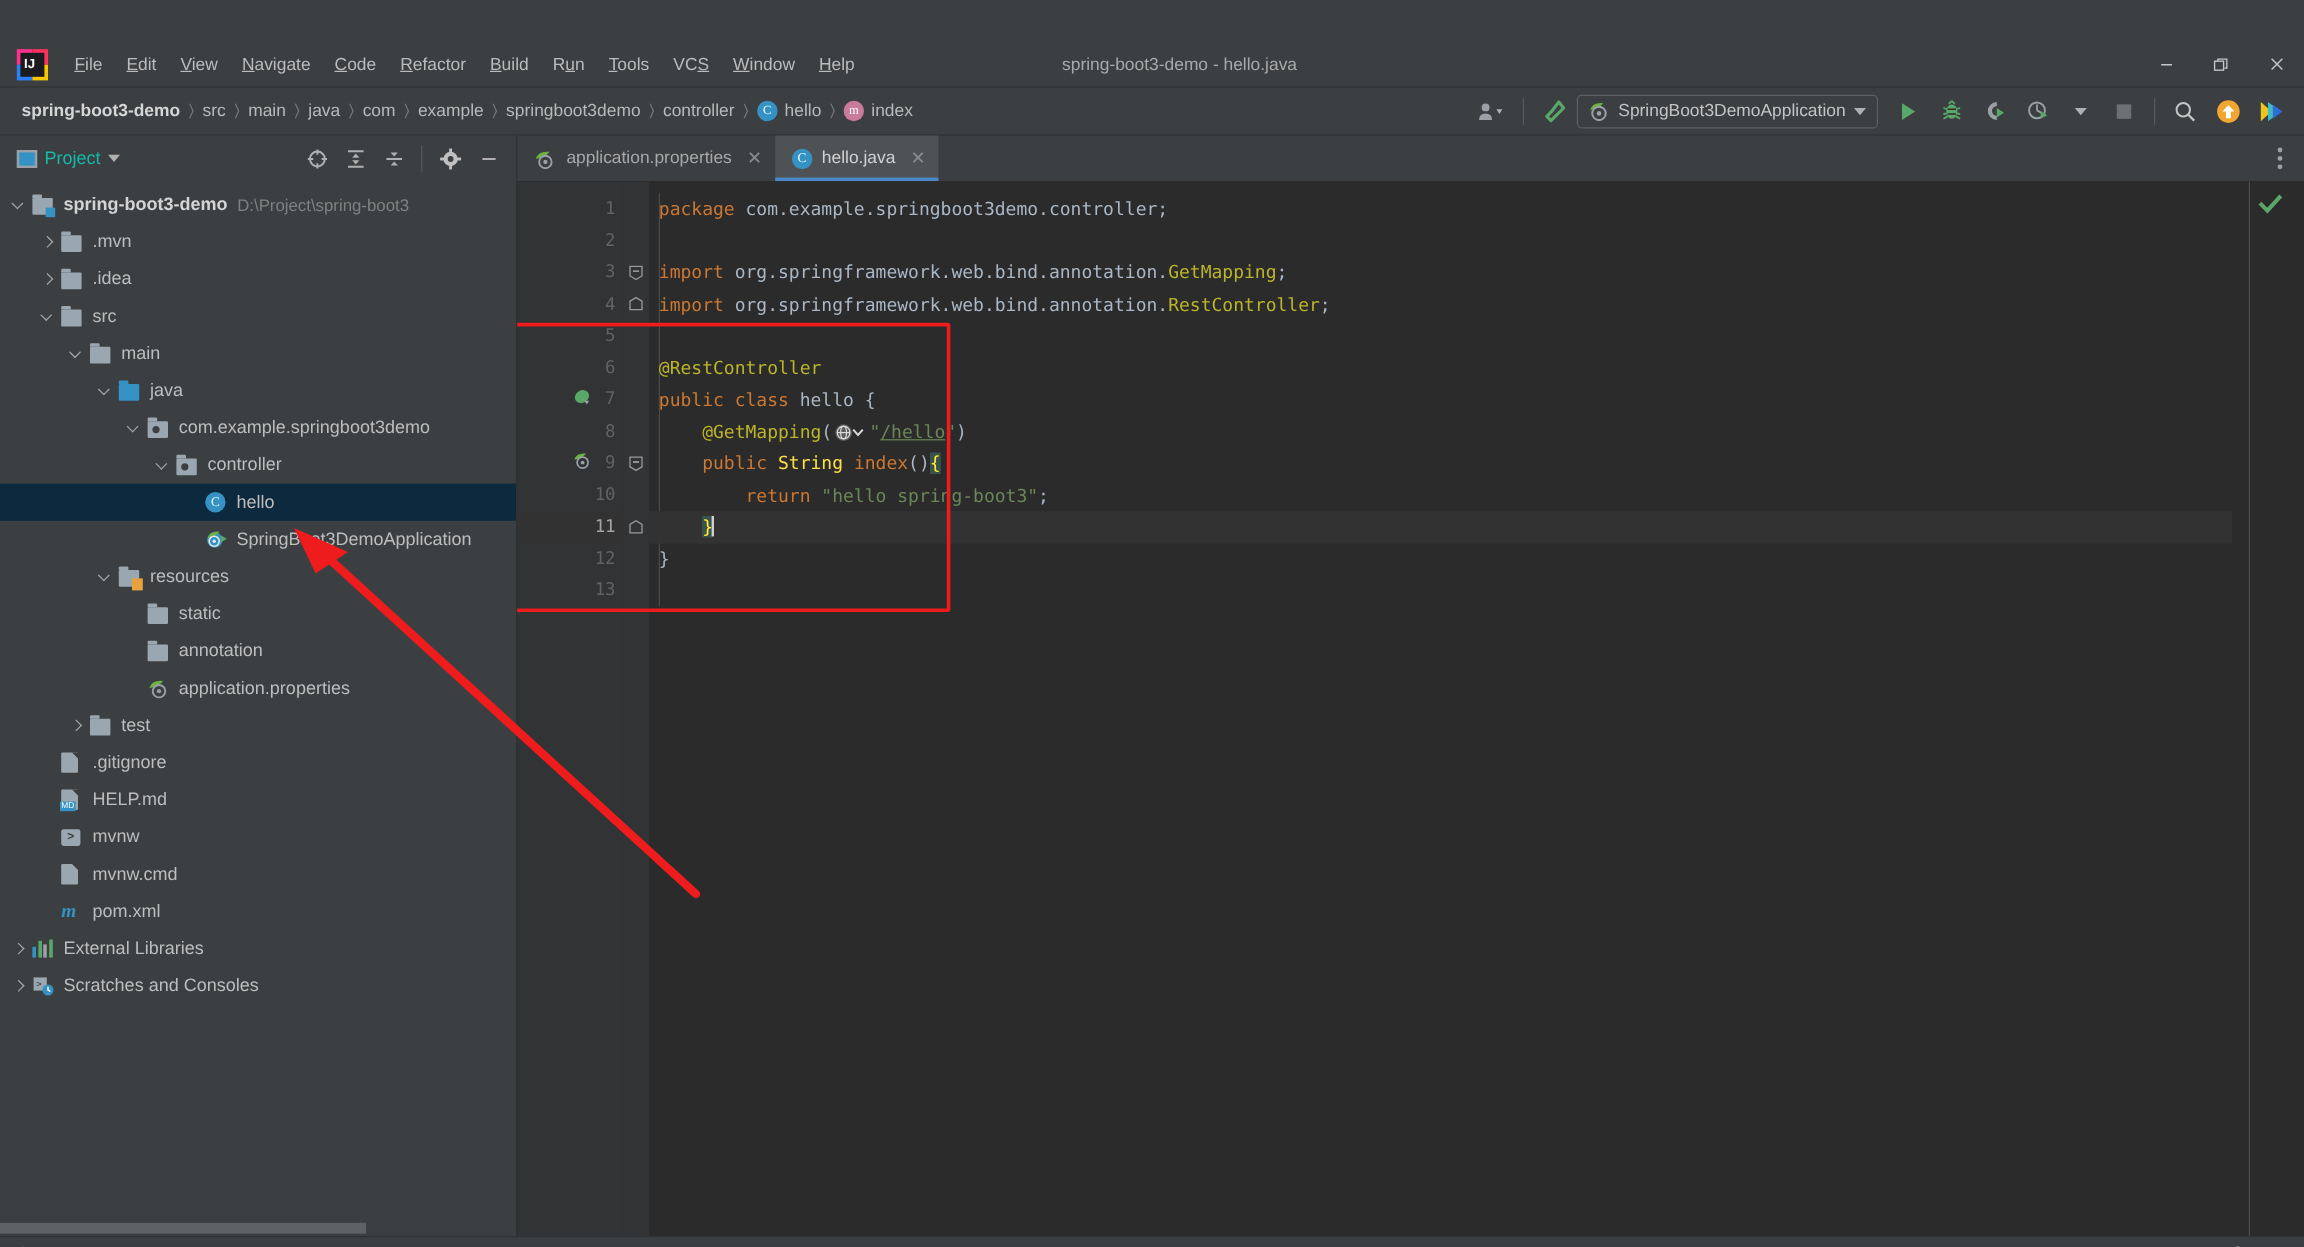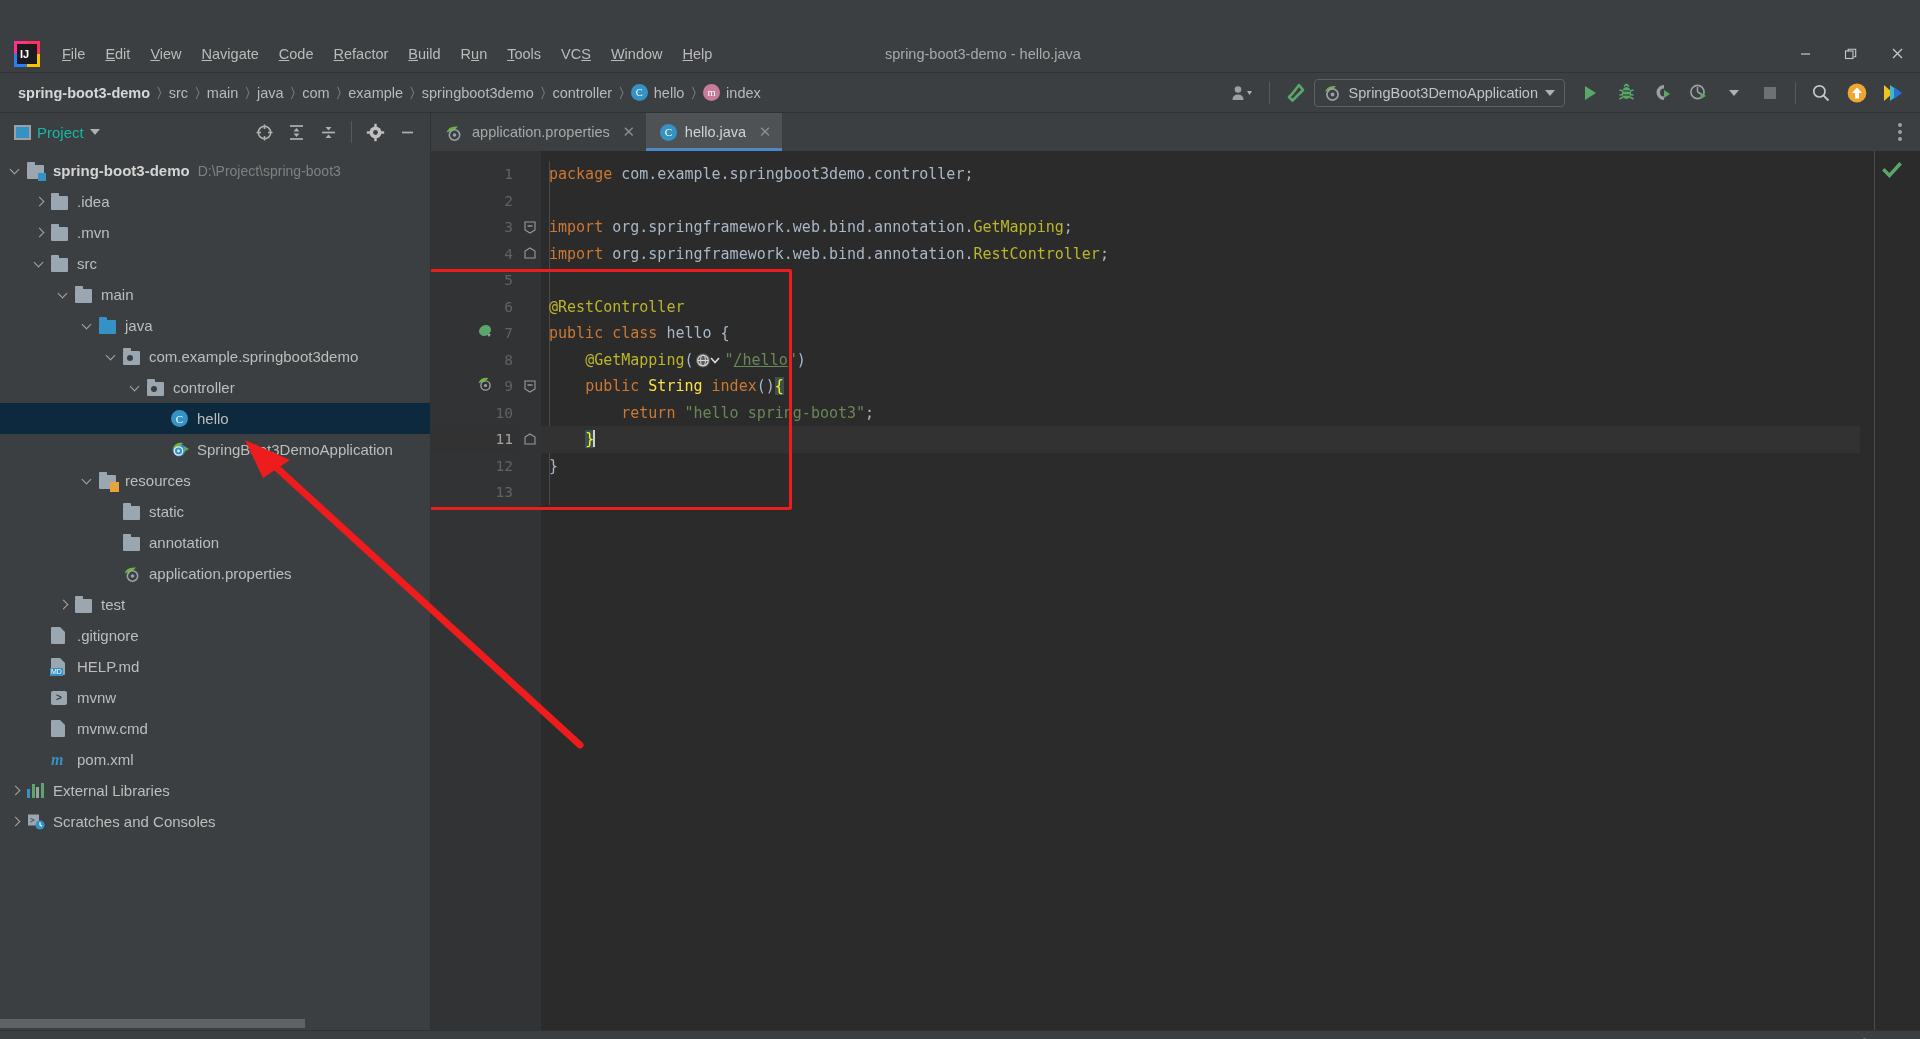--- a/index.html
+++ b/index.html
@@ -520,30 +520,30 @@
             <span class="tlabel bold">spring-boot3-demo</span>
             <span class="tpath">D:\Project\spring-boot3</span>
           </div>
           <div class="trow" style="padding-left: 34px;">
             <span class="arrow ">
               <span class="chev"></span>
             </span>
             <span class="ticon" style="display: flex; align-items: center;">
               <span class="folder"></span>
             </span>
-            <span class="tlabel">.idea</span>
+            <span class="tlabel">.mvn</span>
           </div>
           <div class="trow" style="padding-left: 34px;">
             <span class="arrow ">
               <span class="chev"></span>
             </span>
             <span class="ticon" style="display: flex; align-items: center;">
               <span class="folder"></span>
             </span>
-            <span class="tlabel">.mvn</span>
+            <span class="tlabel">.idea</span>
           </div>
           <div class="trow" style="padding-left: 34px;">
             <span class="arrow open">
               <span class="chev"></span>
             </span>
             <span class="ticon" style="display: flex; align-items: center;">
               <span class="folder"></span>
             </span>
             <span class="tlabel">src</span>
           </div>

